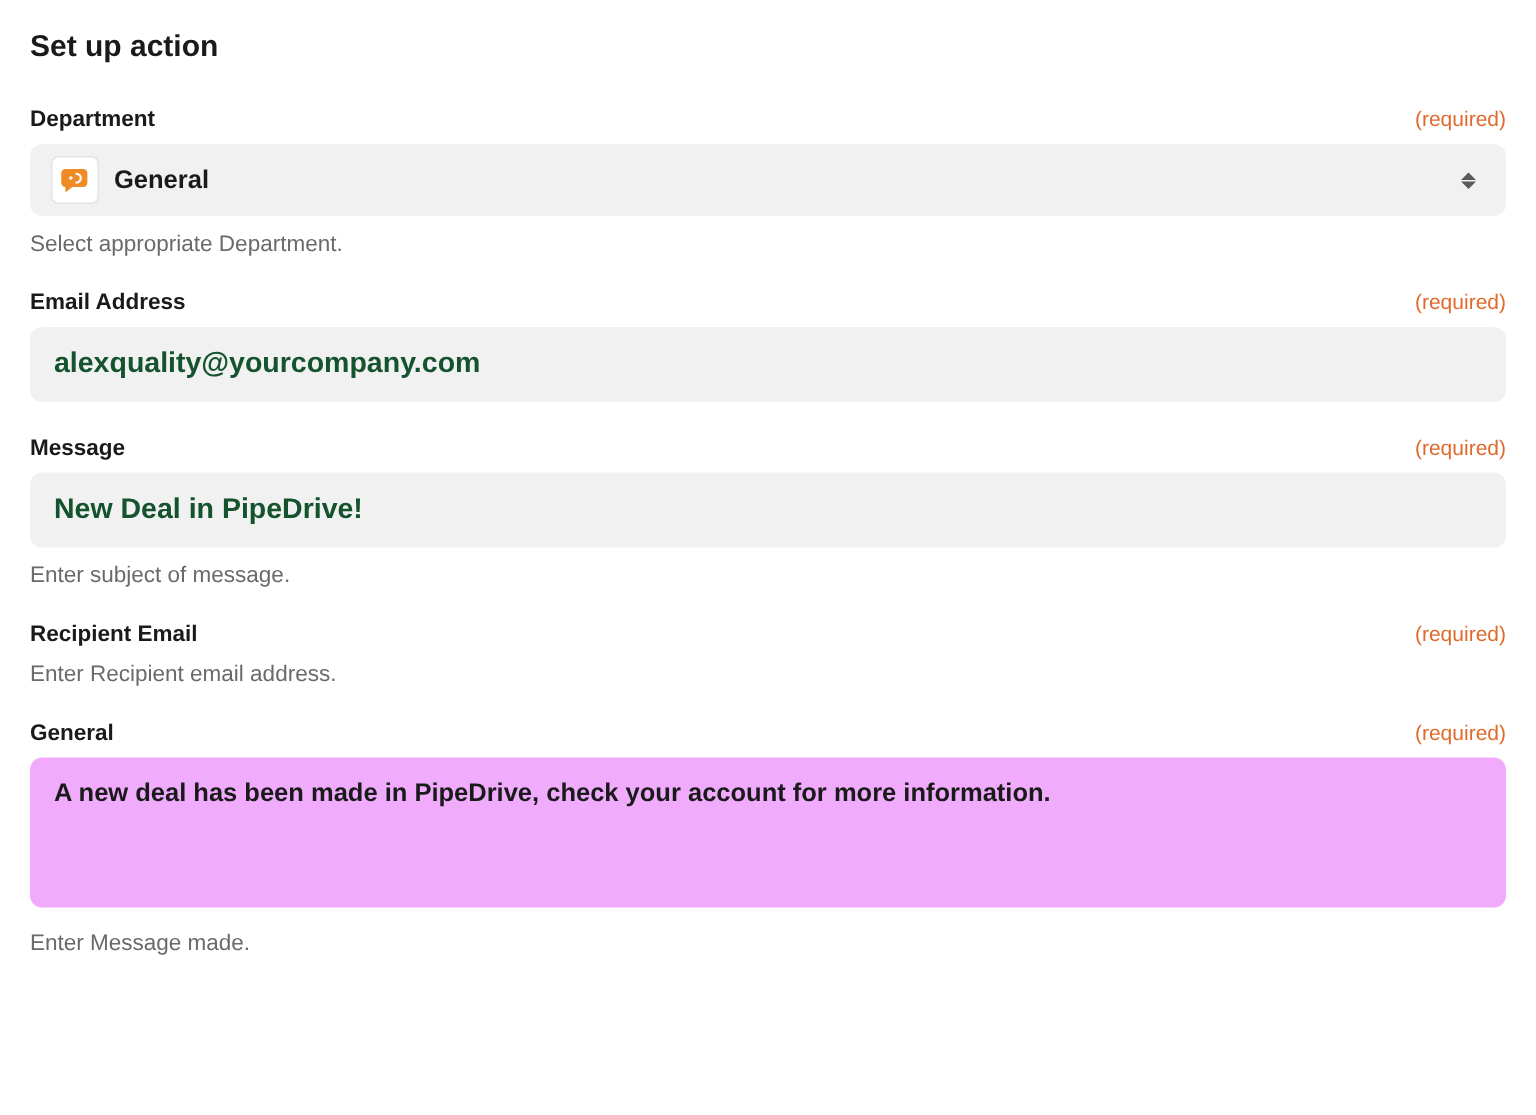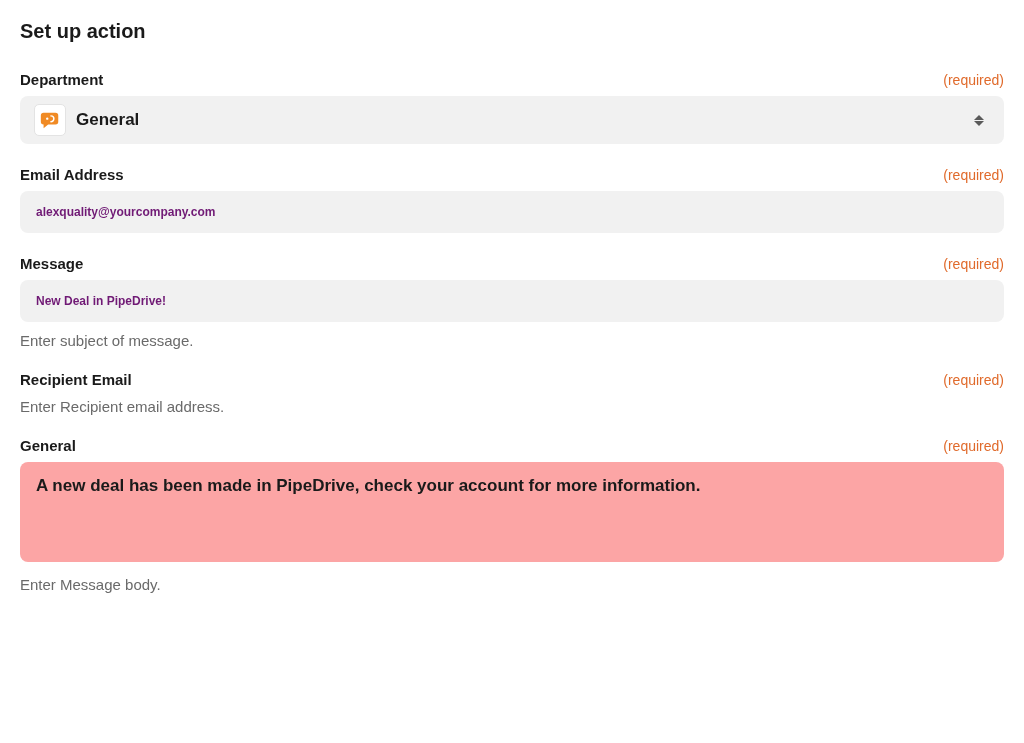--- a/index.html
+++ b/index.html
@@ -37,29 +37,29 @@
     .field-required {
       font-size: 14px;
       color: #e06a2b;
     }
     .field-input {
       width: 100%;
       background: #f1f1f1;
       border: none;
       border-radius: 8px;
       padding: 14px 16px;
-      font-size: 12px;
+      font-size: 19px;
       font-weight: 700;
-      color: #701a75;
+      color: #14532d;
       outline: none;
       font-family: inherit;
     }
     .field-textarea {
       width: 100%;
-      background: #fca5a5;
+      background: #f0abfc;
       border: none;
       border-radius: 8px;
       padding: 14px 16px;
       font-size: 17px;
       font-weight: 700;
       color: #1a1a1a;
       outline: none;
       resize: none;
       font-family: inherit;
       min-height: 100px;
@@ -140,20 +140,21 @@
           <path d="M13 7.5 a3.2 3.2 0 1 1 0 6.4" fill="none" stroke="#fff" stroke-width="1.6" stroke-linecap="round"></path>
         </svg>
       </span>
     </div>
     <span class="select-value">General</span>
     <div class="select-chevrons">
       <div class="chev chev-up"></div>
       <div class="chev chev-down"></div>
     </div>
   </div>
+  <div class="field-helper">Select appropriate Department.</div>
 </div>
 
 <div class="field-group">
   <div class="field-header">
     <span class="field-label">Email Address</span>
     <span class="field-required">(required)</span>
   </div>
   <input type="text" class="field-input" value="alexquality@yourcompany.com" style="">
 </div>
 
@@ -173,14 +174,14 @@
   </div>
   <div class="field-helper">Enter Recipient email address.</div>
 </div>
 
 <div class="field-group">
   <div class="field-header">
     <span class="field-label">General</span>
     <span class="field-required">(required)</span>
   </div>
   <textarea class="field-textarea" style="">A new deal has been made in PipeDrive, check your account for more information.</textarea>
-  <div class="field-helper">Enter Message body.</div>
+  <div class="field-helper">Enter Message made.</div>
 </div>
 
 </body></html>

